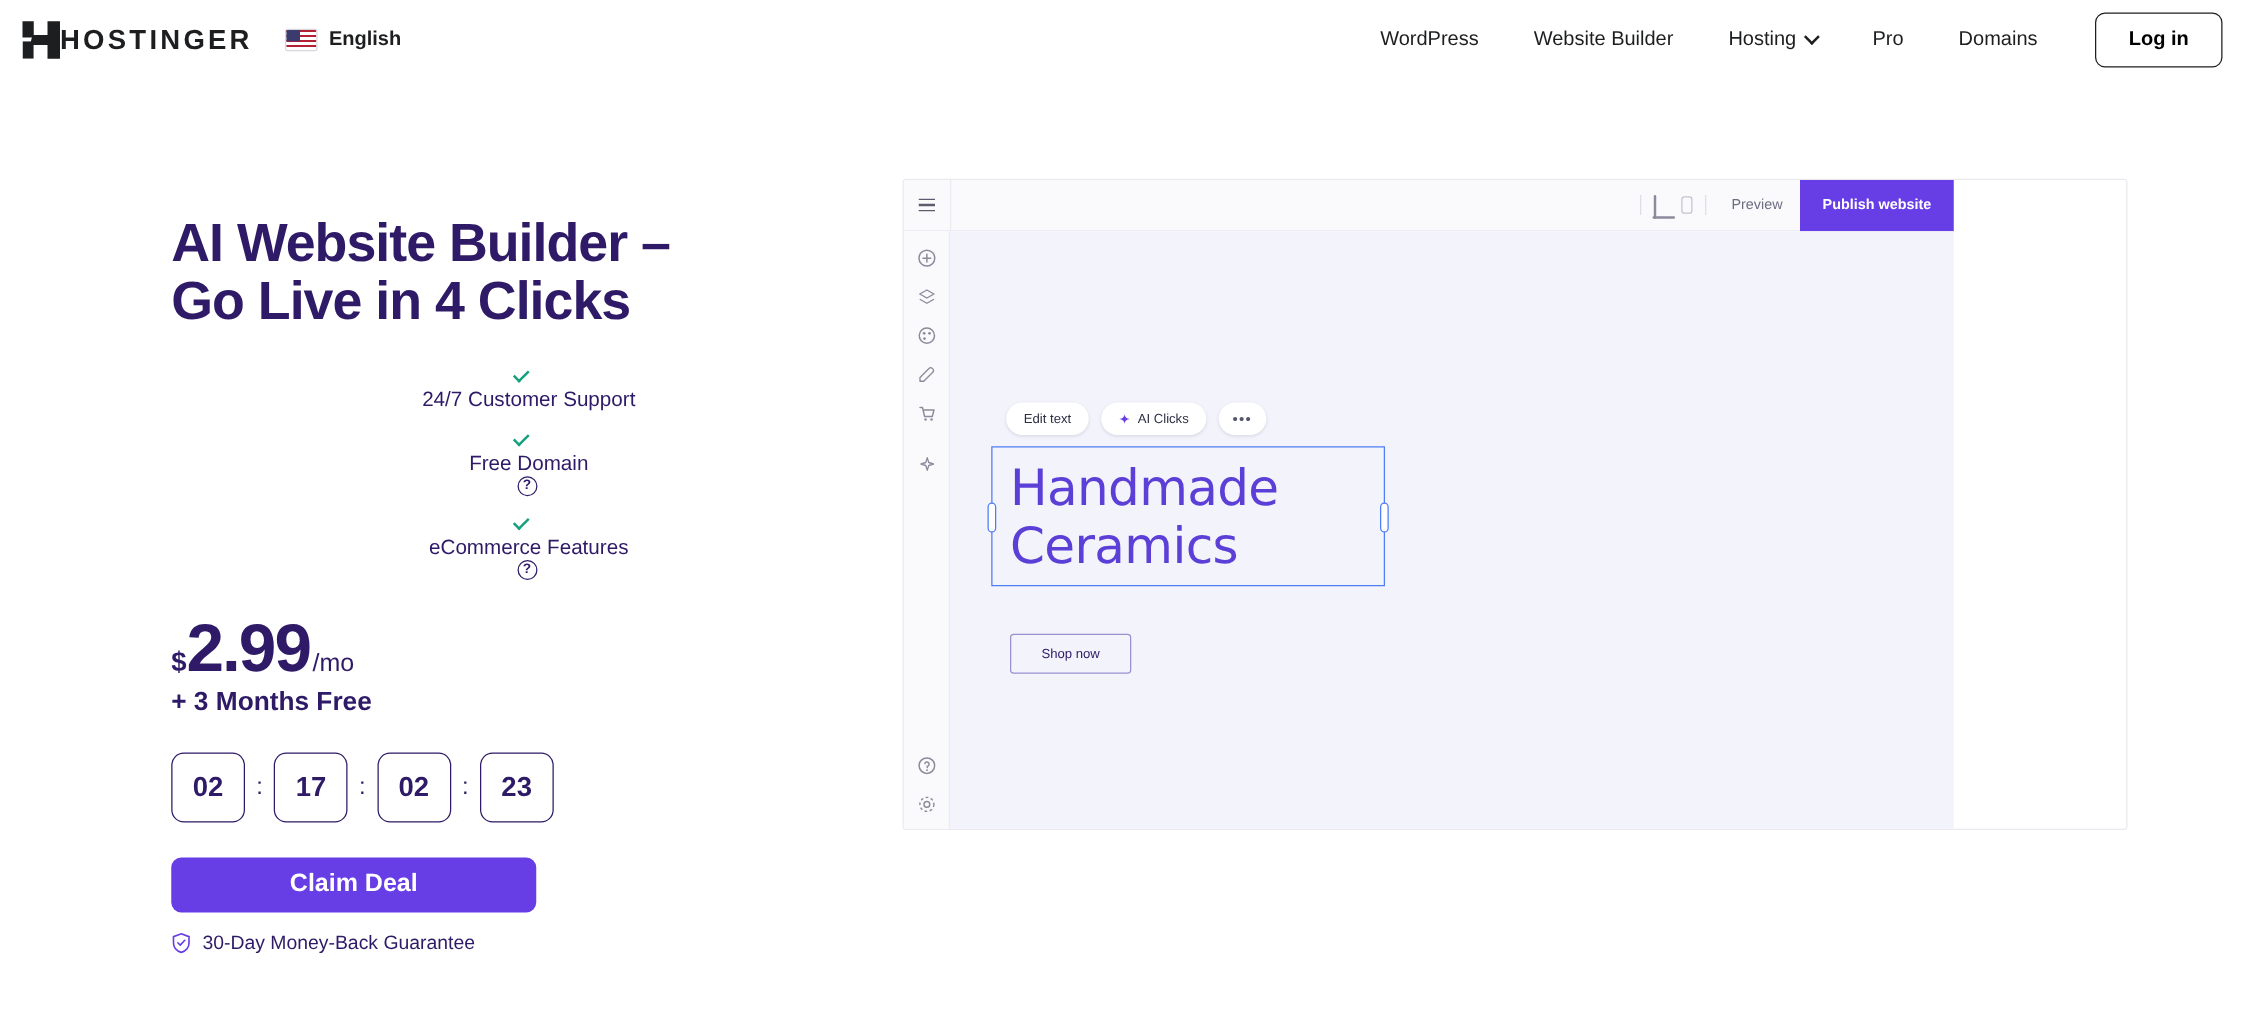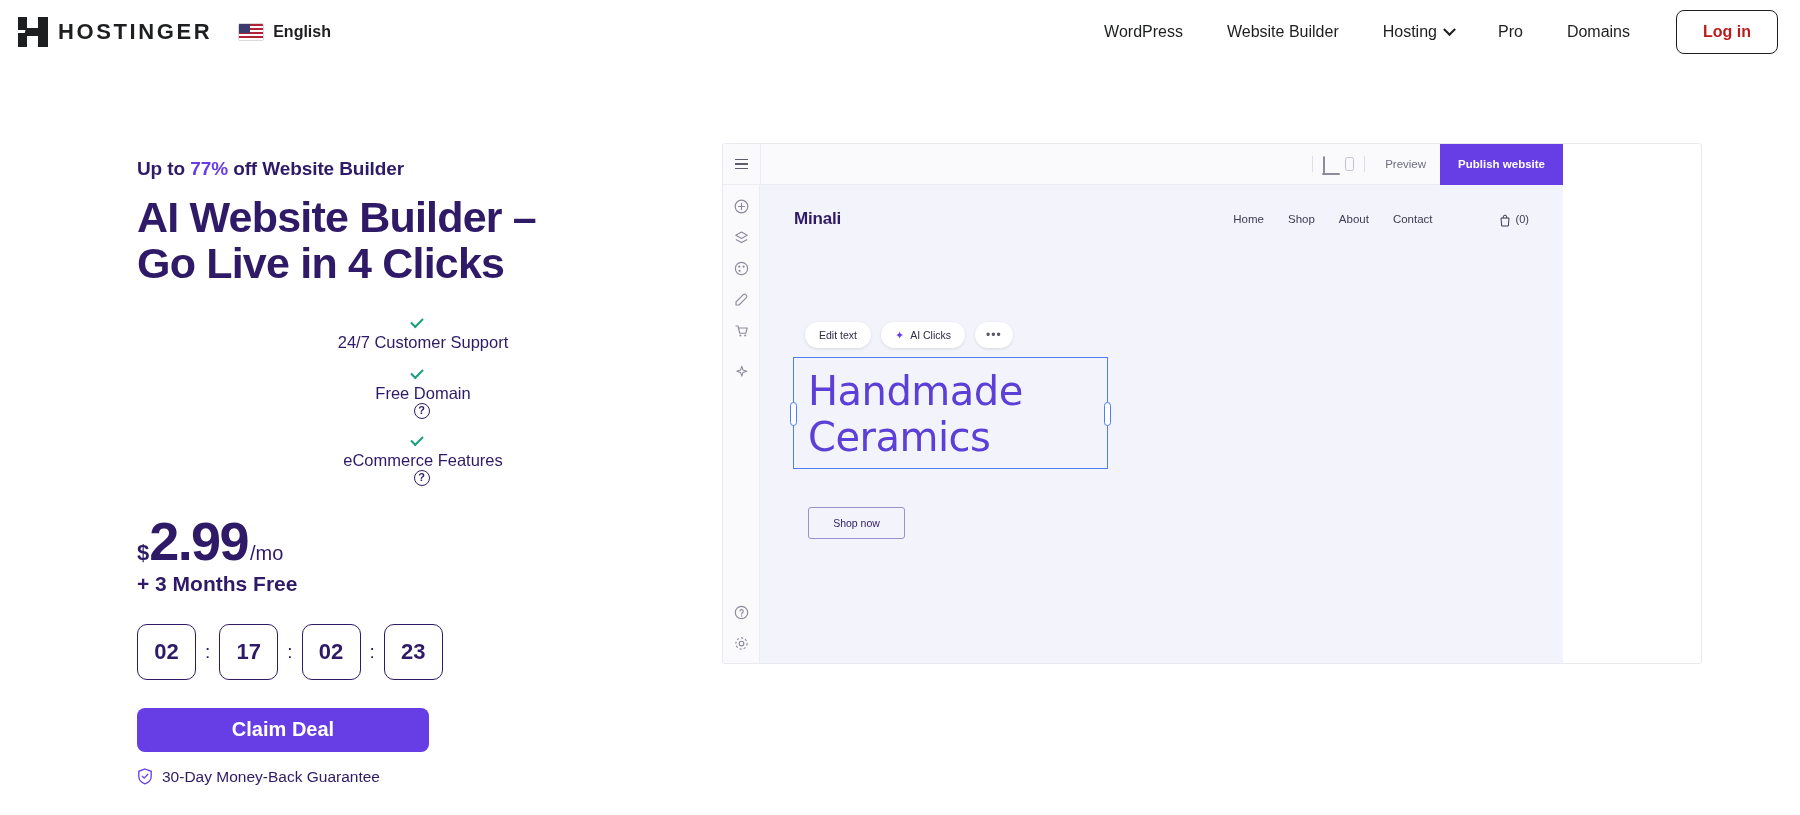--- a/index.html
+++ b/index.html
@@ -20,21 +20,21 @@
   .brand { display: flex; align-items: center; margin-left: 18px; }
   .logo-mark { width: 30px; height: 30px; position: relative; }
   .logo-mark .bar { position: absolute; background: #1d1e20; }
   .logo-mark .b1 { left: 0;  top: 0;  width: 9px;  height: 13px; }
   .logo-mark .b2 { left: 0;  top: 16px; width: 9px; height: 14px;
                    clip-path: polygon(0 0,100% 0,100% 100%,0 100%); }
   .logo-mark .b3 { left: 20px; top: 0; width: 10px; height: 30px; }
   .logo-mark .b4 { left: 7px; top: 11px; width: 15px; height: 8px; transform: skewX(-14deg); }
   .logo-text {
     font-size: 22px; font-weight: 700; letter-spacing: 2.6px;
-    color: #1d1e20; margin-left: 10px;
+    color: #1d1e20; 
   }
   .lang { display: flex; align-items: center; margin-left: 26px; }
   .flag {
     width: 26px; height: 18px; border-radius: 2px; overflow: hidden;
     position: relative; border: 1px solid #d8d8dd; flex: 0 0 auto;
     background: #ffffff;
   }
   .flag .stripes { position: absolute; inset: 0;
     background: repeating-linear-gradient(#b22234 0 2.0px, #ffffff 2.0px 4.0px); }
   .flag .canton { position: absolute; left: 0; top: 0; width: 11px; height: 9px;
@@ -46,21 +46,21 @@
     font-size: 16px; color: #1d1e20; margin: 0 22px;
     cursor: pointer; white-space: nowrap;
     display: flex; align-items: center; gap: 8px;
   }
   .chev { display: inline-block; width: 9px; height: 9px;
     border-right: 2px solid #1d1e20; border-bottom: 2px solid #1d1e20;
     transform: rotate(45deg) translate(-2px,-2px); }
   .login-btn {
     margin-left: 24px; padding: 12px 26px;
     border: 1.6px solid #1d1e20; border-radius: 8px;
-    font-size: 16px; font-weight: 700; color: #b91c1c;
+    font-size: 16px; font-weight: 700; color: #000000;
     background: #fff; cursor: pointer;
     font-family: inherit;
   }
 
   
   .hero-left { position: absolute; left: 137px; top: 158px; width: 560px; }
   .eyebrow { font-size: 19px; font-weight: 700; color: #2e1a66; letter-spacing: -0.1px; }
   .eyebrow .pct { color: #673de6; }
   .h1 {
     margin-top: 14px;
@@ -234,23 +234,20 @@
       <span>Pro</span>
     </div>
     <div class="nav-link">
       <span>Domains</span>
     </div>
     <button class="login-btn">Log in</button>
   </div>
 </div>
 
 <div class="hero-left">
-  <div class="eyebrow">
-    <span>Up to </span><span class="pct">77%</span><span> off Website Builder</span>
-  </div>
 
   <h1 class="h1">AI Website Builder – Go Live in 4 Clicks</h1>
 
   <div class="features">
     <div class="feat">
       <span class="check"></span>
       <span class="feat-label">24/7 Customer Support</span>
     </div>
     <div class="feat">
       <span class="check"></span>
@@ -367,38 +364,20 @@
         <svg viewBox="0 0 15 15" width="15" height="15">
             <circle cx="7.5" cy="7.5" r="2.3" fill="none" stroke="#8b8b9c" stroke-width="1.15"></circle>
             <circle cx="7.5" cy="7.5" r="5.6" fill="none" stroke="#8b8b9c" stroke-width="1.15" stroke-dasharray="2.2 2.0"></circle>
           </svg>
       </span>
     </div>
   </div>
 
   <div class="canvas">
 
-    <div class="site-nav">
-      <div class="site-logo">Minali</div>
-      <div class="site-links">
-        <span class="site-link">Home</span>
-        <span class="site-link">Shop</span>
-        <span class="site-link">About</span>
-        <span class="site-link">Contact</span>
-        <span class="cart">
-          <span class="cart-ico">
-            <svg viewBox="0 0 12 13" width="12" height="13">
-                <path d="M2 4h8l-.7 8H2.7Z" fill="none" stroke="#3b3b55" stroke-width="1"></path>
-                <path d="M4.3 4.2V2.9a1.7 1.7 0 0 1 3.4 0v1.3" fill="none" stroke="#3b3b55" stroke-width="1"></path>
-              </svg>
-          </span>
-          <span class="cart-count">(0)</span>
-        </span>
-      </div>
-    </div>
 
     <div class="tool-pills">
       <div class="pill">
         <span>Edit text</span>
       </div>
       <div class="pill ai">
         <span class="sparkle">✦</span>
         <span>AI Clicks</span>
       </div>
       <div class="pill dots">•••</div>

